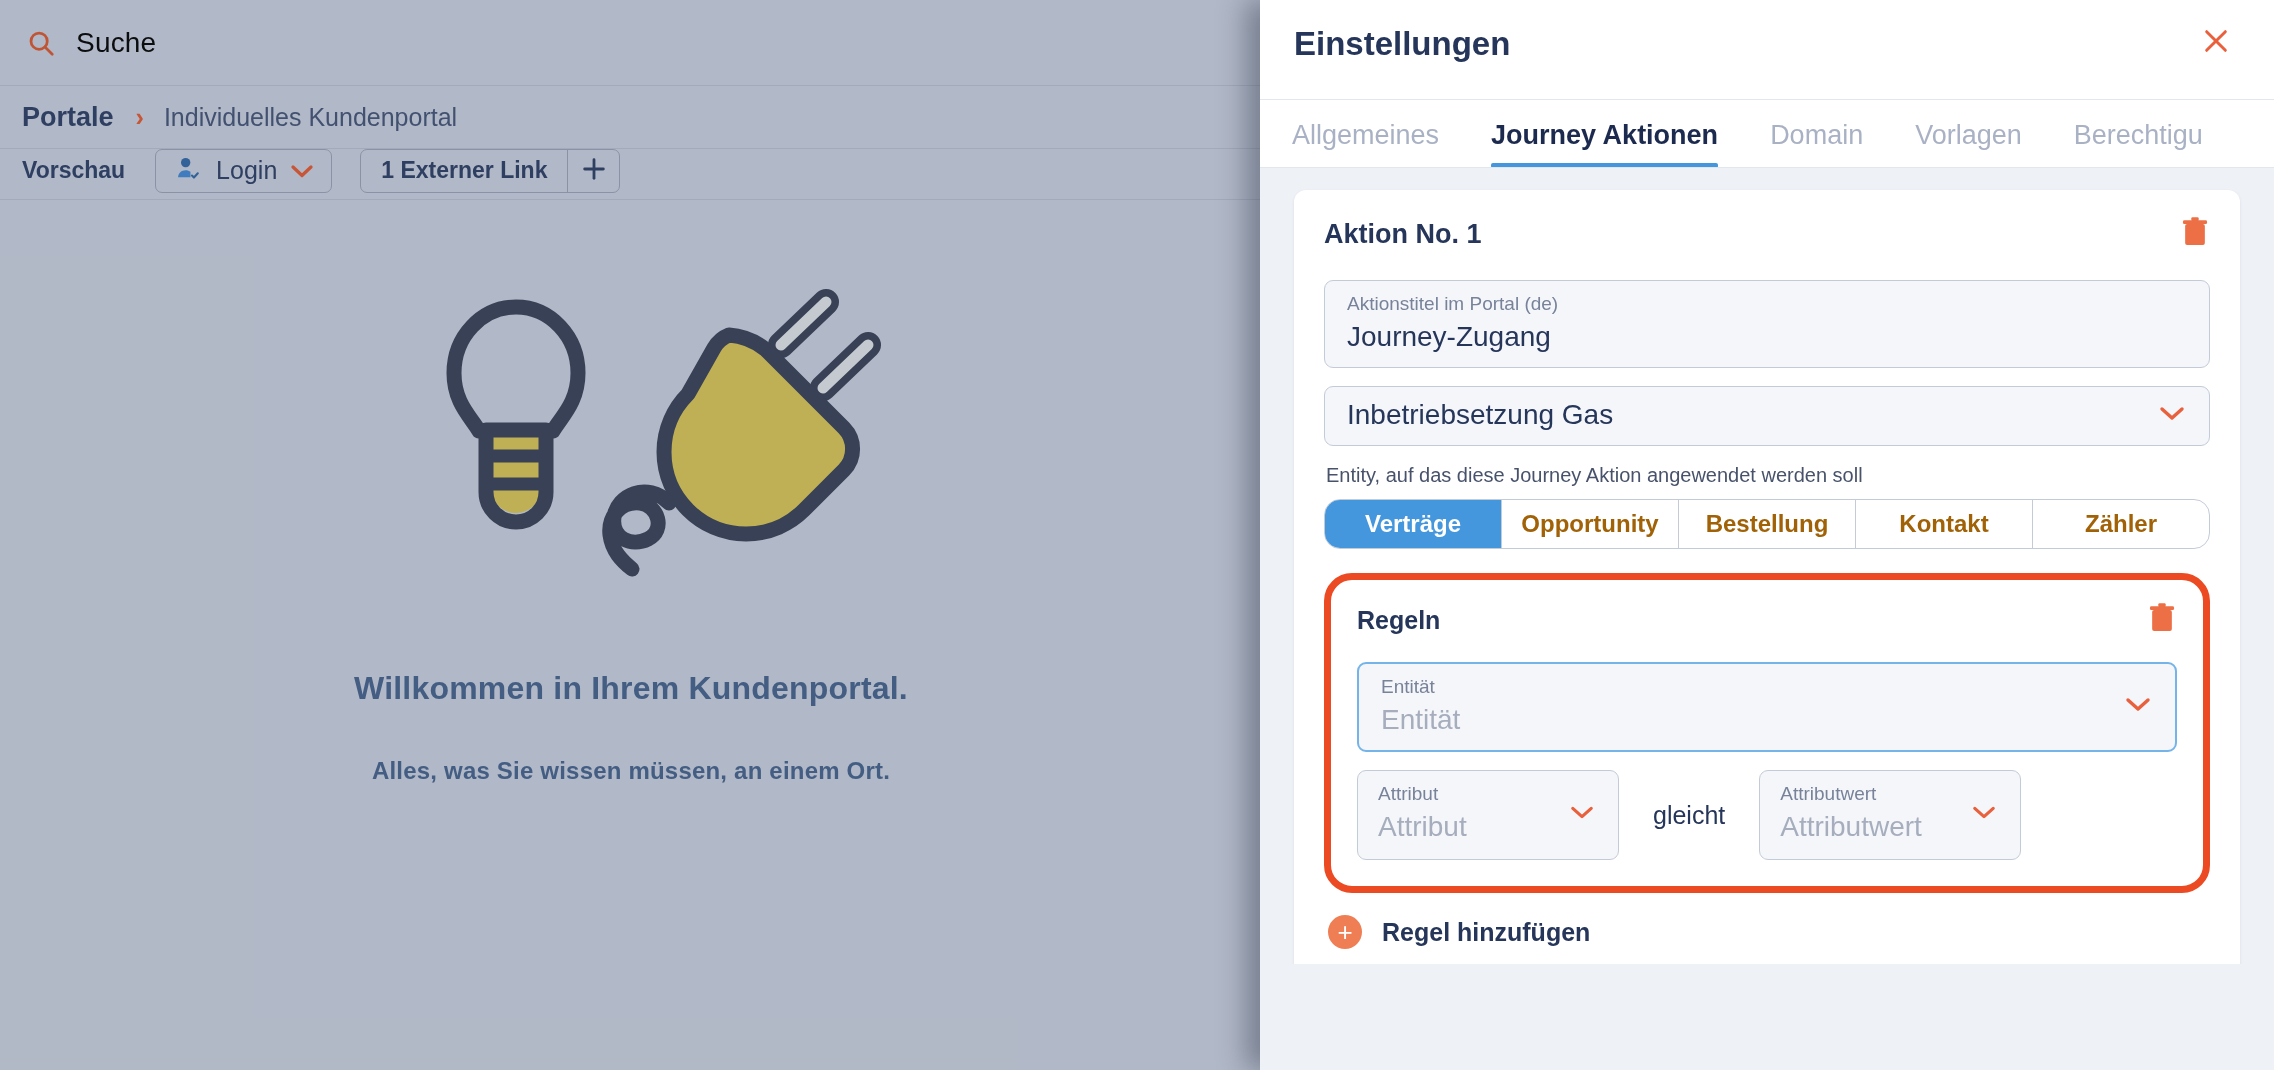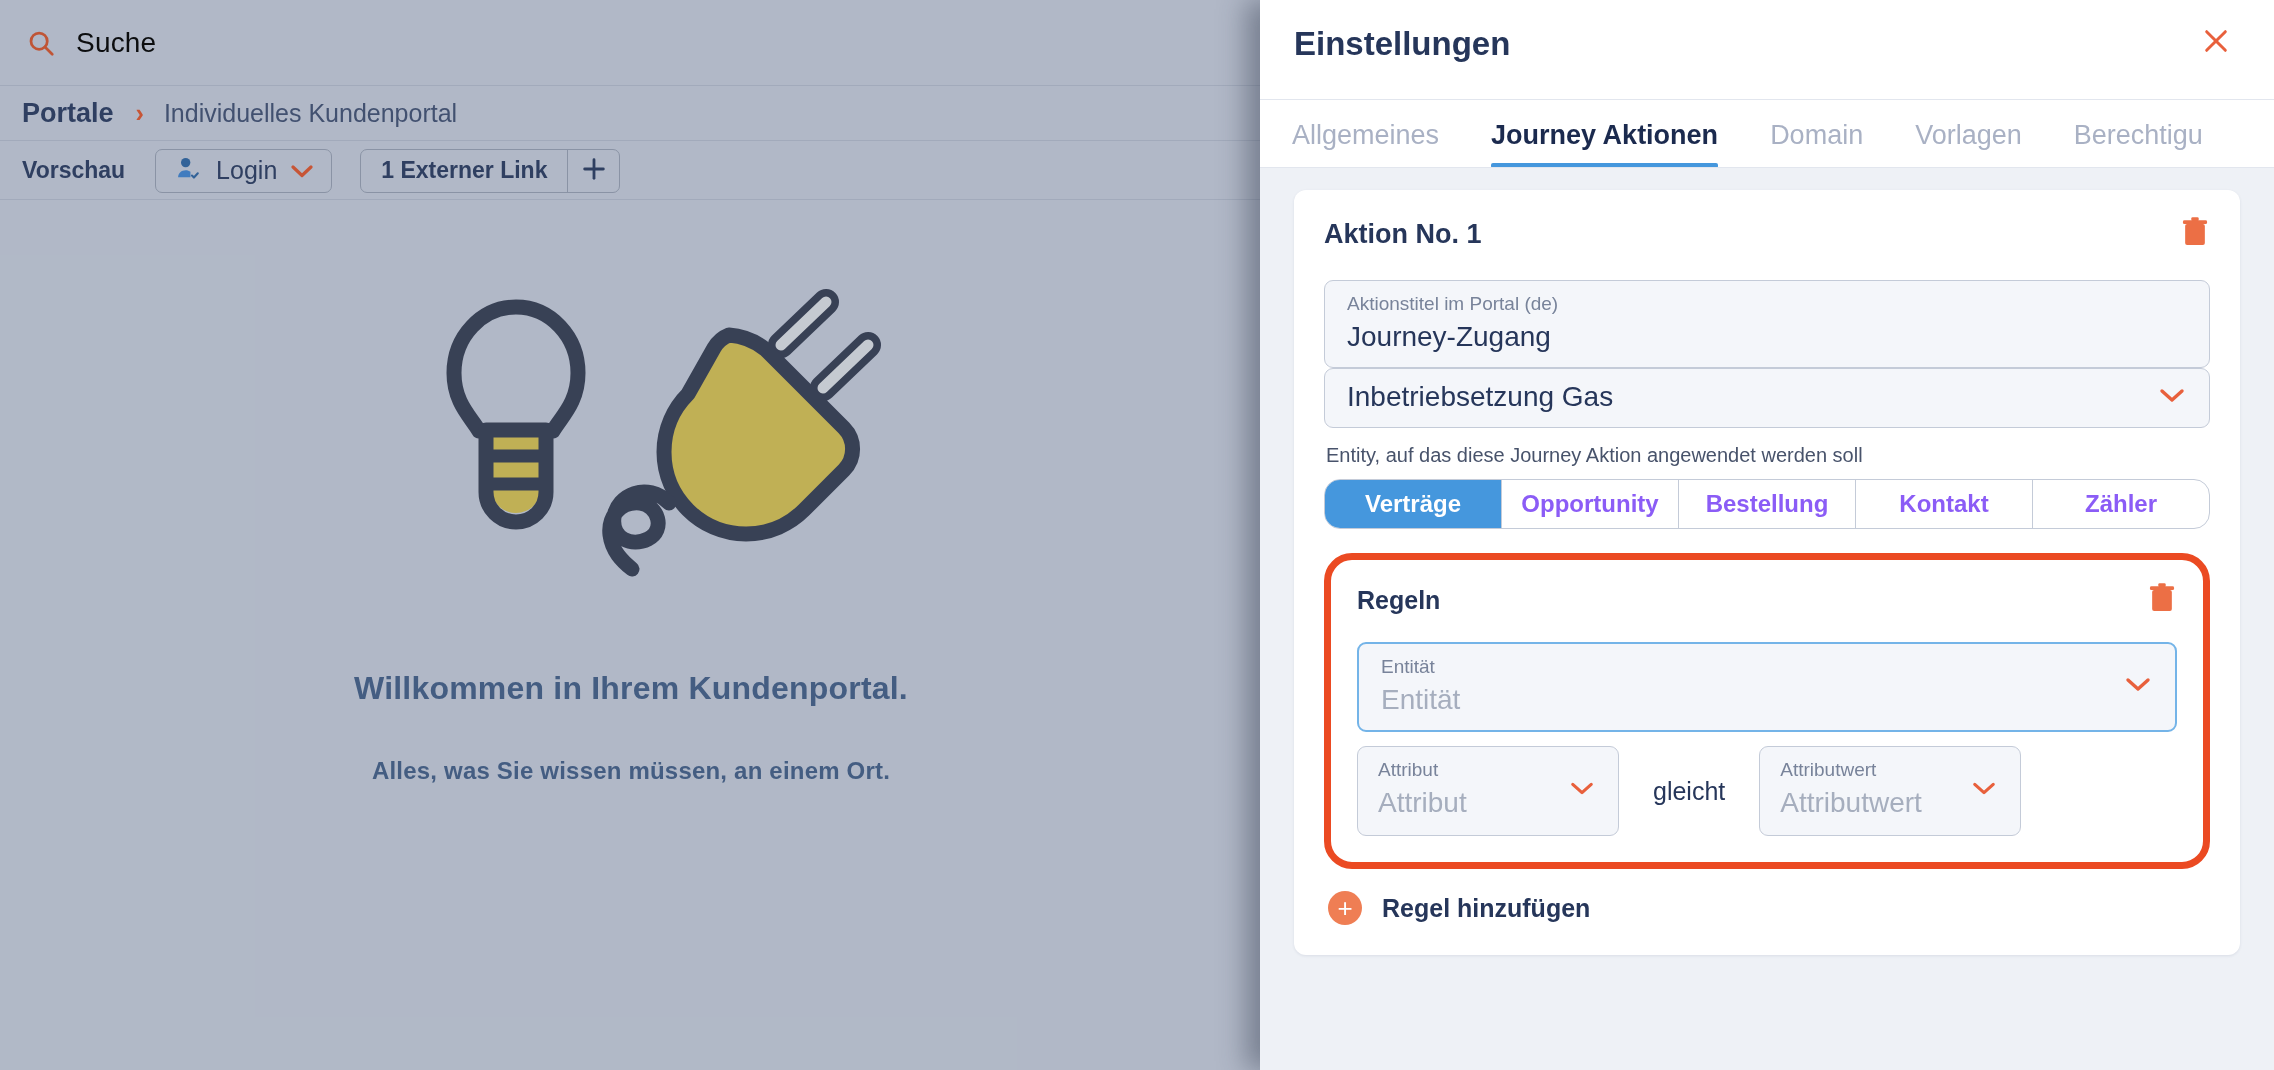--- a/index.html
+++ b/index.html
@@ -26,21 +26,21 @@
   .search-icon {
     margin-left: 26px; margin-right: 20px;
     width: 30px; height: 30px;
     display: flex; align-items: center; justify-content: center;
   }
   .search-input-text {
     font-size: 28px; color: #000000; letter-spacing: .2px;
   }
 
   .breadcrumb-bar {
-    position: absolute; left: 0; top: 87px; width: 1262px; height: 54px;
+    position: absolute; left: 0; top: 87px; width: 1262px; height: 62px;
     display: flex; align-items: center;
     border-bottom: 1px solid #a7afc0;
   }
   .crumb-root {
     margin-left: 22px; font-size: 27px; font-weight: bold; color: #27385c;
   }
   .crumb-sep {
     margin: 0 20px 0 22px; font-size: 25px; color: #d1512c; font-weight: bold;
   }
   .crumb-leaf { font-size: 25px; color: #3d4c6d; }
@@ -145,21 +145,21 @@
     padding: 26px 30px 30px 30px;
   }
   .card-head {
     display: flex; align-items: center; justify-content: space-between;
     margin-bottom: 28px;
   }
   .card-title { font-size: 27px; font-weight: bold; color: #26365a; }
 
   .field {
     background: #f4f6fa; border: 1px solid #c4cbd8; border-radius: 9px;
-    padding: 12px 22px 14px 22px; 
+    padding: 12px 22px 14px 22px; margin-bottom: 18px;
     position: relative;
   }
   .field.focused { border: 2px solid #74b4e8; background: #f4f6fa; }
   .field-label { font-size: 19px; color: #78839a; margin-bottom: 6px; }
   .field-value { font-size: 28px; color: #26365a; }
   .field-value.placeholder { color: #a6aebe; }
   .field-chevron {
     position: absolute; right: 24px; top: 50%; transform: translateY(-50%);
   }
 
@@ -167,21 +167,21 @@
     font-size: 20px; color: #4a5codes; color: #48536b;
     margin: 16px 0 12px 2px;
   }
 
   .segmented {
     display: flex; border: 1px solid #c4cbd8; border-radius: 16px;
     overflow: hidden; background: #fff; height: 50px;
   }
   .seg {
     flex: 1; display: flex; align-items: center; justify-content: center;
-    font-size: 24px; font-weight: bold; color: #8b5cf6;
+    font-size: 24px; font-weight: bold; color: #a16207;
     border-right: 1px solid #c4cbd8;
   }
   .seg:last-child { border-right: none; }
   .seg.selected { background: #4597dd; color: #ffffff; }
 
   .rules-wrap {
     margin-top: 24px;
     border: 7px solid #eb4a22; border-radius: 28px;
     background: #ffffff;
     padding: 22px 26px 26px 26px;

